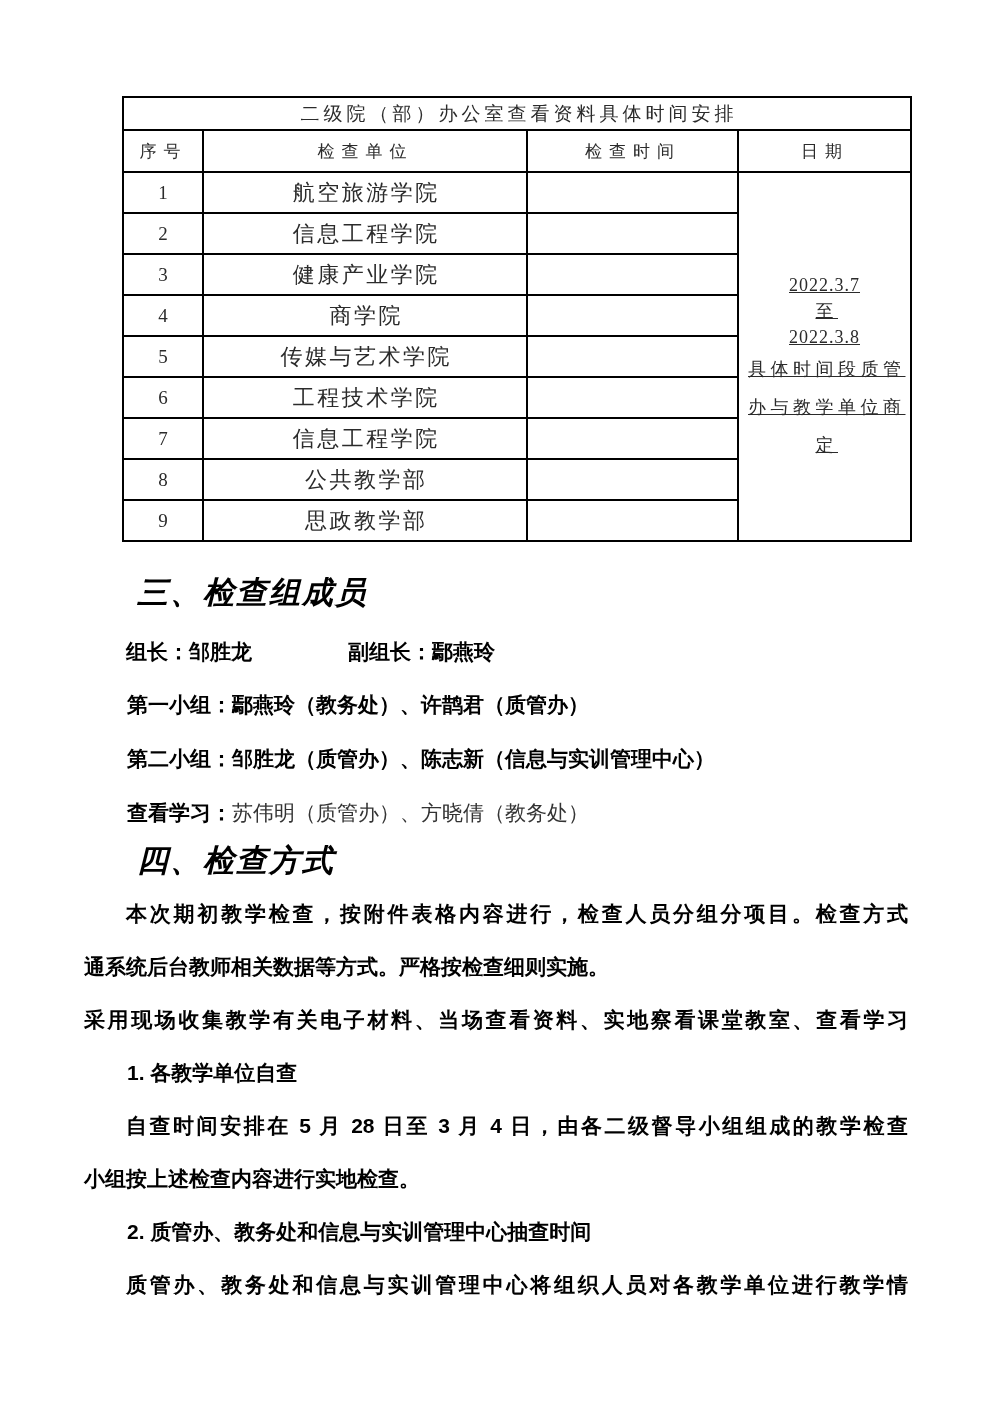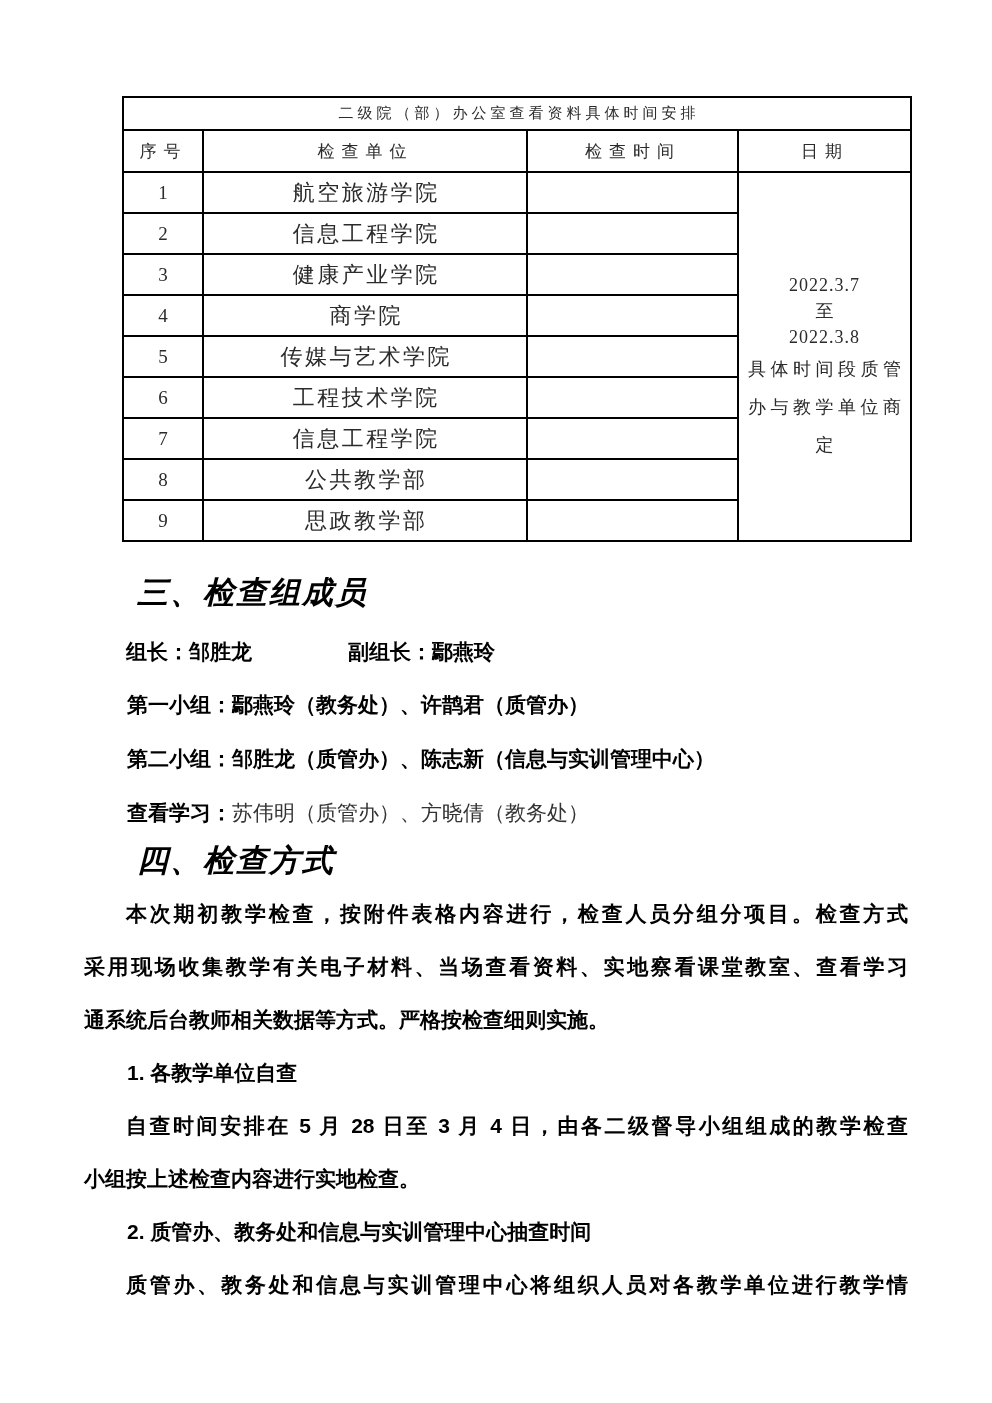--- a/index.html
+++ b/index.html
@@ -9,27 +9,27 @@
     position:relative; width:992px; height:1403px;
     background:#ffffff; margin:0 auto; overflow:hidden;
     color:#000;
   }
   
   table.schedule {
     position:absolute; left:122px; top:96px; width:788px;
     border-collapse:collapse; table-layout:fixed;
   }
   table.schedule td { border:2px solid #000; text-align:center; vertical-align:middle; color:#2b2b2b; }
-  td.title-cell  { height:33px; font-size:15px; letter-spacing:4px; padding-left:4px; }
+  td.title-cell  { height:33px; font-size:19px; letter-spacing:4px; padding-left:4px; }
   tr.header-row td { height:42px; font-size:17px; letter-spacing:7px; padding-left:1px; }
   tr.data-row td { height:41px; }
   td.num-cell  { font-size:19px; }
   td.unit-cell { font-size:22px; letter-spacing:2.5px; padding-left:2.5px; }
   td.time-cell { font-size:17px; }
-  td.date-cell { vertical-align:top; padding-top:23px; }
+  td.date-cell { vertical-align:top; padding-top:23px;text-decoration:underline; }
   .date-line      { font-size:18px; line-height:26px; letter-spacing:1px; }
   .date-line.cjk  { font-size:18px; line-height:38px; letter-spacing:4.5px; padding-left:4.5px; }
   
   .content { position:absolute; left:84px; top:566px; width:824px; font-size:21px; }
   .line { line-height:53px; display:block; }
   .bs   { font-family:"Liberation Sans", sans-serif; font-weight:bold; color:#000; }
   .serif-reg { font-family:"Liberation Serif", serif; font-weight:normal; color:#333; }
   .h { font-size:31px; padding-left:53px; letter-spacing:2px;font-style:italic; }
   .h4 { margin-top:-6px; }
   .leaders { padding-left:42px; margin-top:6px; }
@@ -131,22 +131,22 @@
     <div class="line group">
       <span class="bs">第二小组：</span><span class="bs">邹胜龙（质管办）、陈志新（信息与实训管理中心）</span>
     </div>
     <div class="line group">
       <span class="bs">查看学习：</span><span class="serif-reg">苏伟明（质管办）、方晓倩（教务处）</span>
     </div>
 
     <div class="line h h4 bs">四、检查方式</div>
 
     <div class="line bs para-just ind2">本次期初教学检查，按附件表格内容进行，检查人员分组分项目。检查方式</div>
+    <div class="line bs">通系统后台教师相关数据等方式。严格按检查细则实施。</div>
     <div class="line bs para-just">采用现场收集教学有关电子材料、当场查看资料、实地察看课堂教室、查看学习</div>
-    <div class="line bs">通系统后台教师相关数据等方式。严格按检查细则实施。</div>
 
     <div class="line bs item-h">1. 各教学单位自查</div>
     <div class="line bs para-just ind2">自查时间安排在 5 月 28 日至 3 月 4 日，由各二级督导小组组成的教学检查</div>
     <div class="line bs">小组按上述检查内容进行实地检查。</div>
 
     <div class="line bs item-h">2. 质管办、教务处和信息与实训管理中心抽查时间</div>
     <div class="line bs para-just ind2">质管办、教务处和信息与实训管理中心将组织人员对各教学单位进行教学情</div>
 
   </div>
 </div>

